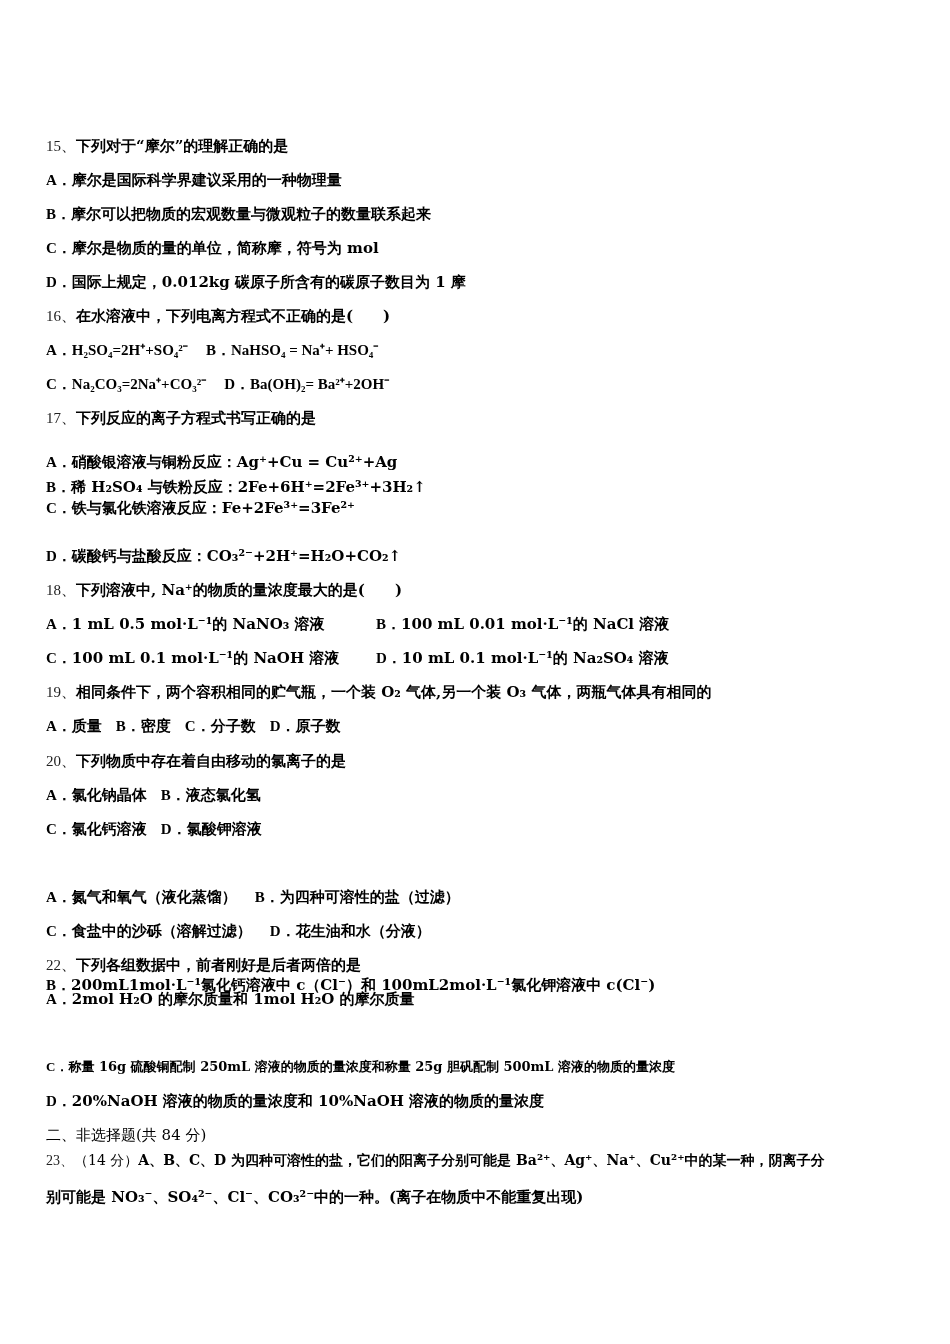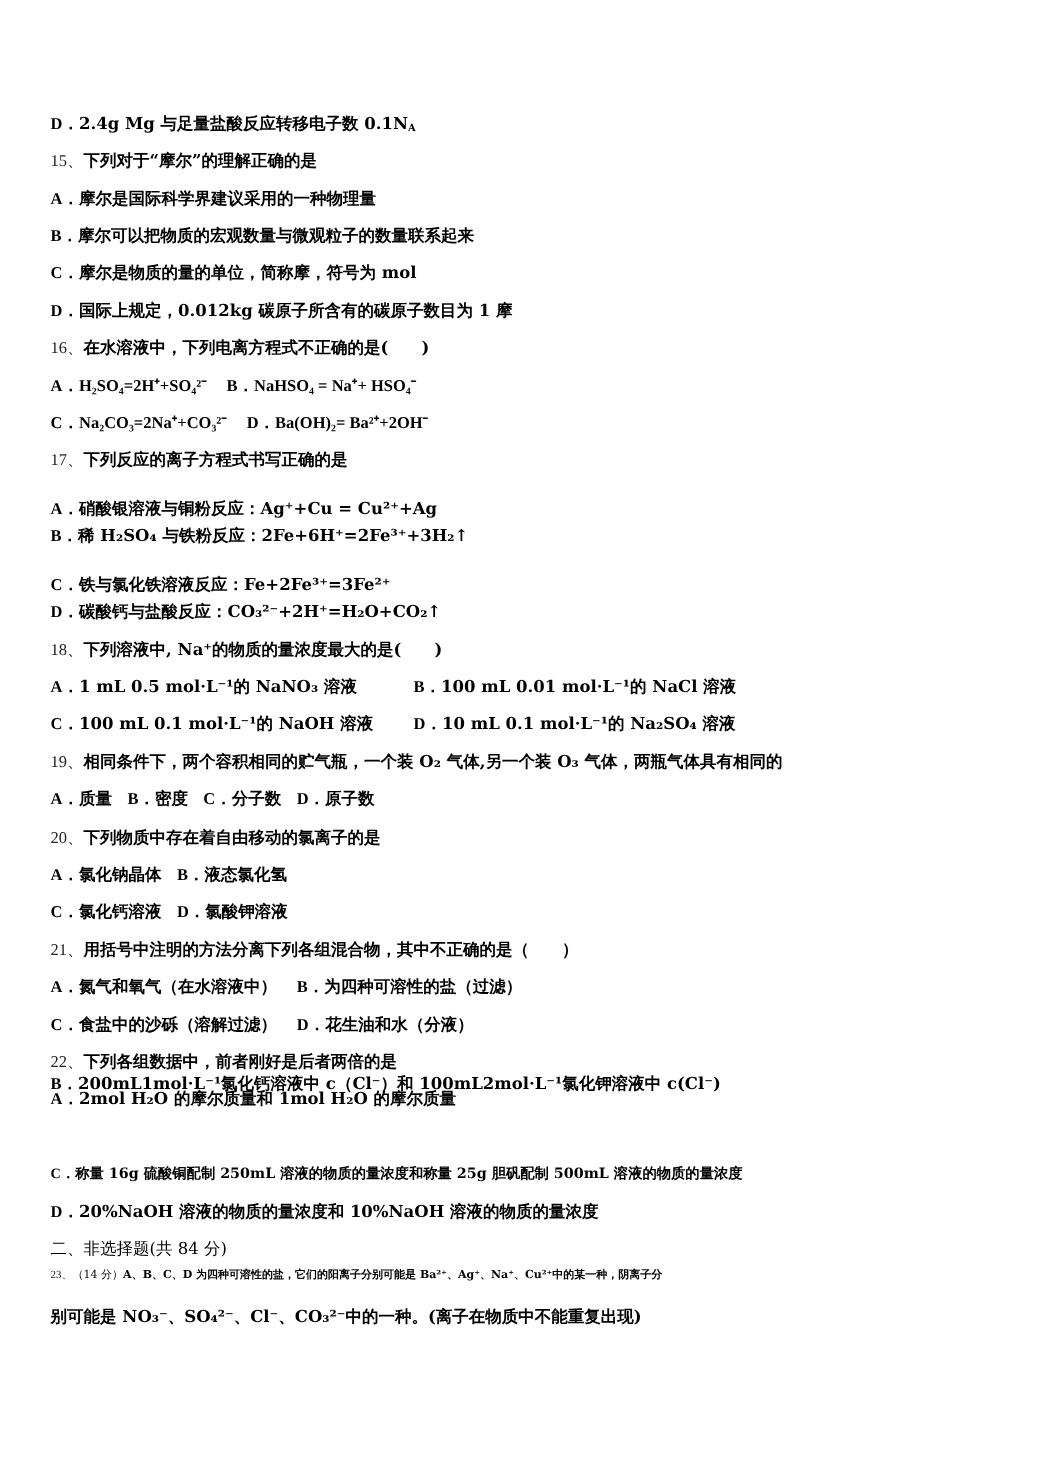--- a/index.html
+++ b/index.html
@@ -19,23 +19,20 @@
   .lat { font-family: "Liberation Serif", serif; font-weight: bold; }
   sub, sup { font-size: 9px; line-height: 0; }
   sub { vertical-align: -2px; }
   .gap { display: inline-block; }
 </style>
 </head>
 <body>
 
 <div class="page">
 
-  <div class="line" style="top:102px">
-    <span class="lbl">D．</span><span class="b">2.4g Mg 与足量盐酸反应转移电子数 0.1N</span><sub class="b">A</sub>
-  </div>
 
   <div class="line" style="top:136px">
     <span class="num">15、</span><span class="b">下列对于“摩尔”的理解正确的是</span>
   </div>
   <div class="line" style="top:170px">
     <span class="lbl">A．</span><span class="b">摩尔是国际科学界建议采用的一种物理量</span>
   </div>
   <div class="line" style="top:238px">
     <span class="lbl">C．</span><span class="b">摩尔是物质的量的单位，简称摩，符号为 mol</span>
   </div>
@@ -58,21 +55,21 @@
 
   <div class="line" style="top:408px">
     <span class="num">17、</span><span class="b">下列反应的离子方程式书写正确的是</span>
   </div>
   <div class="line" style="top:452px">
     <span class="lbl">A．</span><span class="b">硝酸银溶液与铜粉反应：Ag⁺+Cu = Cu²⁺+Ag</span>
   </div>
   <div class="line" style="top:477px">
     <span class="lbl">B．</span><span class="b">稀 H₂SO₄ 与铁粉反应：2Fe+6H⁺=2Fe³⁺+3H₂↑</span>
   </div>
-  <div class="line" style="top:521px">
+  <div class="line" style="top:498px">
     <span class="lbl">C．</span><span class="b">铁与氯化铁溶液反应：Fe+2Fe³⁺=3Fe²⁺</span>
   </div>
   <div class="line" style="top:546px">
     <span class="lbl">D．</span><span class="b">碳酸钙与盐酸反应：CO₃²⁻+2H⁺=H₂O+CO₂↑</span>
   </div>
 
   <div class="line" style="top:580px">
     <span class="num">18、</span><span class="b">下列溶液中, Na⁺的物质的量浓度最大的是(　　)</span>
   </div>
   <div class="line" style="top:614px">
@@ -92,25 +89,22 @@
   <div class="line" style="top:751px">
     <span class="num">20、</span><span class="b">下列物质中存在着自由移动的氯离子的是</span>
   </div>
   <div class="line" style="top:785px">
     <span class="lbl">A．</span><span class="b">氯化钠晶体</span><span class="gap" style="width:14px"></span><span class="lbl">B．</span><span class="b">液态氯化氢</span>
   </div>
   <div class="line" style="top:819px">
     <span class="lbl">C．</span><span class="b">氯化钙溶液</span><span class="gap" style="width:14px"></span><span class="lbl">D．</span><span class="b">氯酸钾溶液</span>
   </div>
 
-  <div class="line" style="top:853px">
-    <span class="num">21、</span><span class="b">用括号中注明的方法分离下列各组混合物，其中不正确的是（　　）</span>
-  </div>
   <div class="line" style="top:887px">
-    <span class="lbl">A．</span><span class="b">氮气和氧气（在水溶液中）</span><span class="gap" style="width:18px"></span><span class="lbl">B．</span><span class="b">为四种可溶性的盐（过滤）</span>
+    <span class="lbl">A．</span><span class="b">氮气和氧气（液化蒸馏）</span><span class="gap" style="width:18px"></span><span class="lbl">B．</span><span class="b">为四种可溶性的盐（过滤）</span>
   </div>
   <div class="line" style="top:921px">
     <span class="lbl">C．</span><span class="b">食盐中的沙砾（溶解过滤）</span><span class="gap" style="width:18px"></span><span class="lbl">D．</span><span class="b">花生油和水（分液）</span>
   </div>
 
   <div class="line" style="top:955px">
     <span class="num">22、</span><span class="b">下列各组数据中，前者刚好是后者两倍的是</span>
   </div>
   <div class="line" style="top:989px">
     <span class="lbl">A．</span><span class="b">2mol H₂O 的摩尔质量和 1mol H₂O 的摩尔质量</span>
@@ -122,20 +116,20 @@
     <span class="lbl">C．</span><span class="b">称量 16g 硫酸铜配制 250mL 溶液的物质的量浓度和称量 25g 胆矾配制 500mL 溶液的物质的量浓度</span>
   </div>
   <div class="line" style="top:1091px">
     <span class="lbl">D．</span><span class="b">20%NaOH 溶液的物质的量浓度和 10%NaOH 溶液的物质的量浓度</span>
   </div>
 
   <div class="line" style="top:1125px">
     <span>二、非选择题(共 84 分)</span>
   </div>
 
-  <div class="line" style="top:1150px;font-size:10px">
+  <div class="line" style="top:1150px;font-size:14px">
     <span class="num">23、</span><span>（14 分）</span><span class="b">A、B、C、D 为四种可溶性的盐，它们的阳离子分别可能是 Ba²⁺、Ag⁺、Na⁺、Cu²⁺中的某一种，阴离子分</span>
   </div>
   <div class="line" style="top:1187px">
     <span class="b">别可能是 NO₃⁻、SO₄²⁻、Cl⁻、CO₃²⁻中的一种。(离子在物质中不能重复出现)</span>
   </div>
 
 </div>
 
 </body></html>

